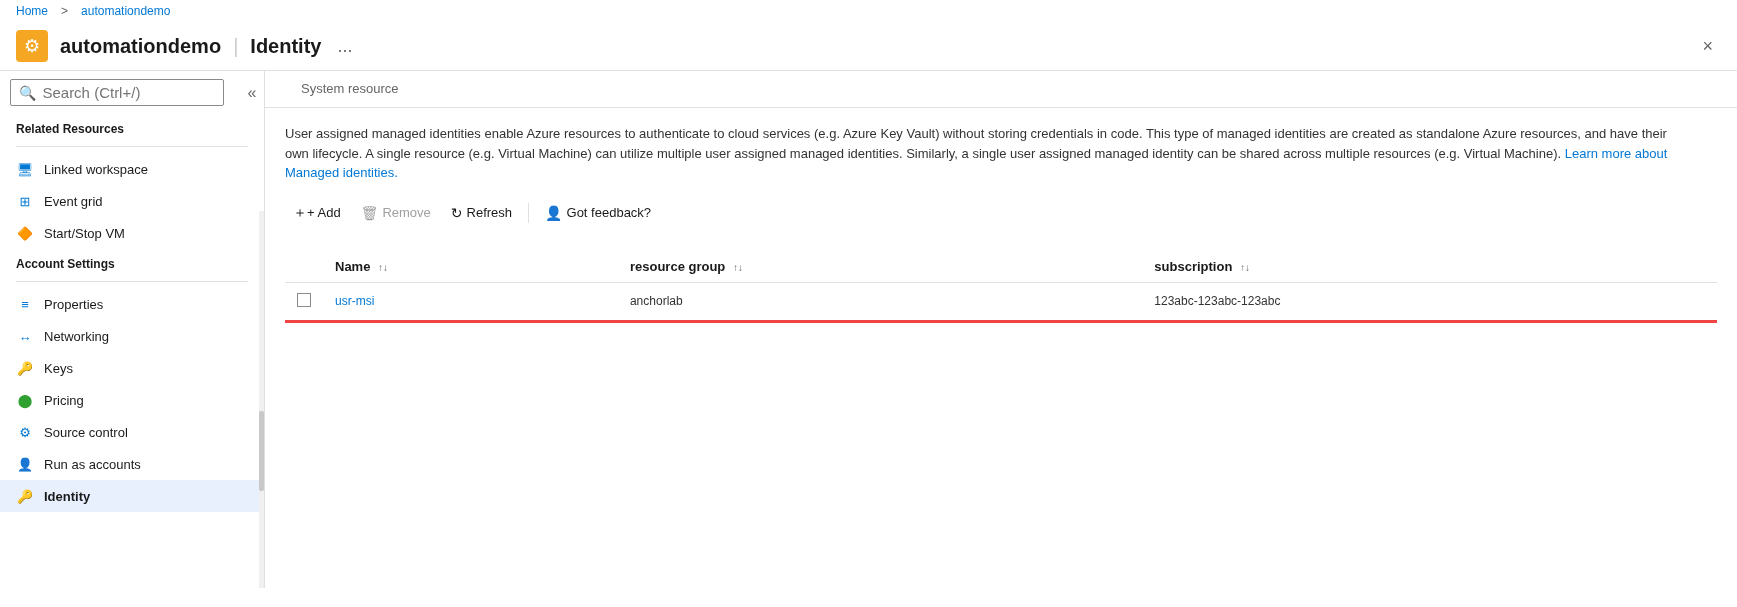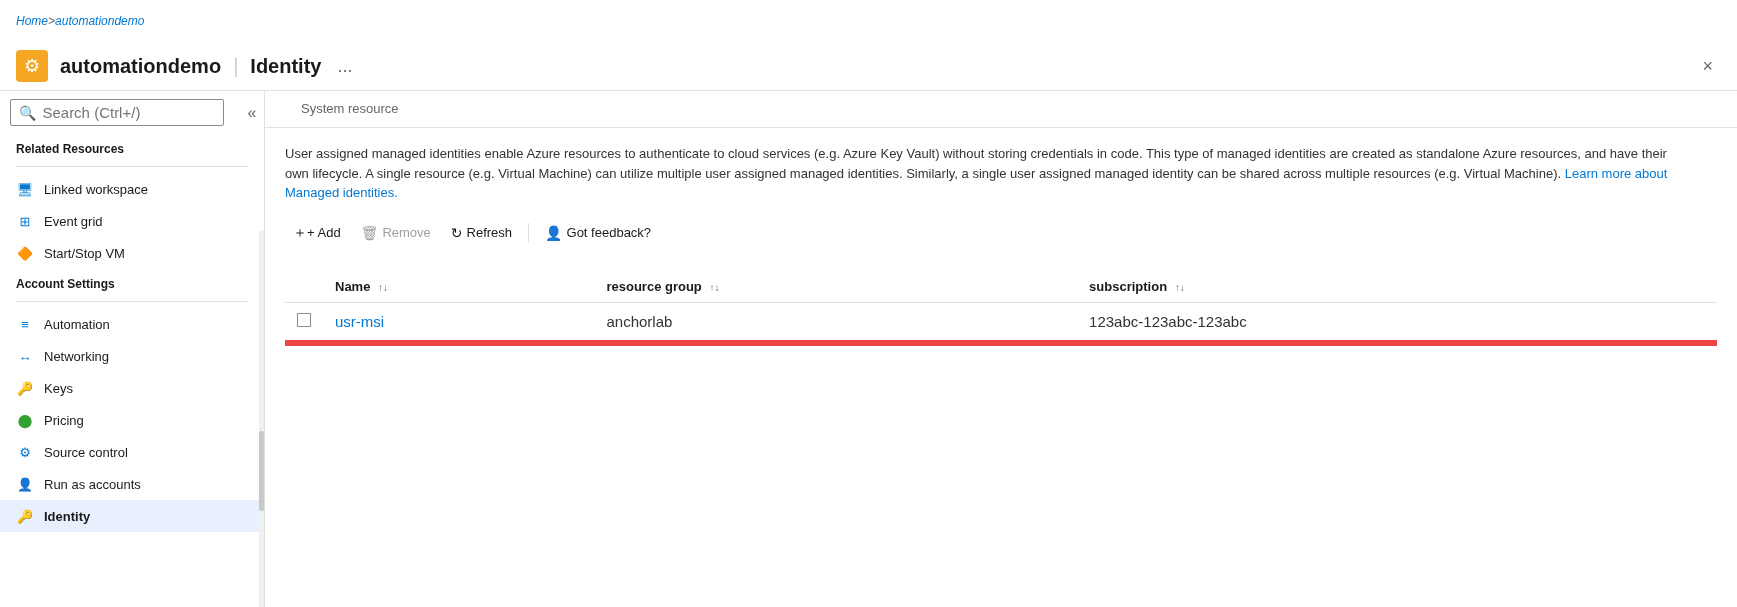--- a/index.html
+++ b/index.html
@@ -10,21 +10,21 @@
     .header-icon { width: 32px; height: 32px; background: #f5a623; border-radius: 4px; display: flex; align-items: center; justify-content: center; color: white; font-size: 18px; flex-shrink: 0; }
     .header-title-block { flex: 1; }
     .header-title { font-size: 20px; font-weight: 600; color: #1a1a1a; }
     .header-subtitle { font-size: 12px; color: #666; display: flex; align-items: center; gap: 6px; }
     .header-subtitle .info-icon { color: #0078d4; font-size: 14px; }
     .header-divider { color: #ccc; font-size: 20px; margin: 0 4px; }
     .close-btn { background: none; border: none; cursor: pointer; font-size: 18px; color: #666; padding: 4px 8px; }
     .more-btn { background: none; border: none; cursor: pointer; font-size: 18px; color: #666; padding: 4px 8px; }
     
     
-    .breadcrumb { padding: 14px 16px; font-size: 12px; color: #0078d4; display: flex; align-items: center; gap: 0; font-style: italic; }
+    .breadcrumb { padding: 4px 16px; font-size: 12px; color: #0078d4; display: flex; align-items: center; gap: 13px; }
     .breadcrumb a { color: #0078d4; text-decoration: none; }
     .breadcrumb span { color: #666; }
     
     
     .layout { display: flex; height: calc(607px - 90px); }
     
     
     .sidebar { width: 265px; border-right: 1px solid #e0e0e0; overflow-y: auto; flex-shrink: 0; position: relative; }
     .sidebar-search { padding: 8px 10px; }
     .search-box { display: flex; align-items: center; border: 1px solid #8a8a8a; border-radius: 2px; padding: 4px 8px; gap: 6px; width: 100%; background: #fff; }
@@ -57,21 +57,21 @@
     .toolbar { display: flex; align-items: center; gap: 4px; margin-bottom: 16px; padding-bottom: 8px; }
     .toolbar-btn { display: flex; align-items: center; gap: 4px; background: none; border: none; cursor: pointer; color: #1a1a1a; font-size: 13px; padding: 5px 8px; }
     .toolbar-btn.disabled { color: #a0a0a0; cursor: default; }
     .toolbar-separator { width: 1px; height: 20px; background: #e0e0e0; margin: 0 4px; }
     .toolbar-icon { font-size: 14px; }
     
     
     .data-table { width: 100%; border-collapse: collapse; }
     .data-table th { text-align: left; padding: 8px 12px; font-weight: 600; font-size: 13px; color: #1a1a1a; border-bottom: 1px solid #e0e0e0; }
     .data-table th .sort-icon { display: inline-flex; flex-direction: column; margin-left: 4px; font-size: 10px; color: #666; }
-    .data-table td { padding: 10px 12px; font-size: 15px; border-bottom: 6px solid #ef4444; vertical-align: middle; }
+    .data-table td { padding: 10px 12px; font-size: 12px; border-bottom: 3px solid #ef4444; vertical-align: middle; }
     .checkbox-cell { width: 32px; }
     .checkbox { width: 14px; height: 14px; border: 1px solid #8a8a8a; display: inline-block; cursor: pointer; }
     .link { color: #0078d4; text-decoration: none; cursor: pointer; }
 
     
     .icon-workspace { color: #0078d4; }
     .icon-grid { color: #0078d4; }
     .icon-vm { color: #e07b00; }
     .icon-properties { color: #0078d4; }
     .icon-network { color: #0078d4; }
@@ -130,21 +130,21 @@
     <div class="sidebar-item">
       <span class="item-icon icon-vm">🔶</span>
       <span>Start/Stop VM</span>
     </div>
 
     <div class="sidebar-section-title">Account Settings</div>
     <hr class="sidebar-divider">
 
     <div class="sidebar-item">
       <span class="item-icon icon-properties">≡</span>
-      <span>Automation</span>
+      <span>Properties</span>
     </div>
     <div class="sidebar-item">
       <span class="item-icon icon-network">↔</span>
       <span>Networking</span>
     </div>
     <div class="sidebar-item">
       <span class="item-icon icon-keys">🔑</span>
       <span>Keys</span>
     </div>
     <div class="sidebar-item">

